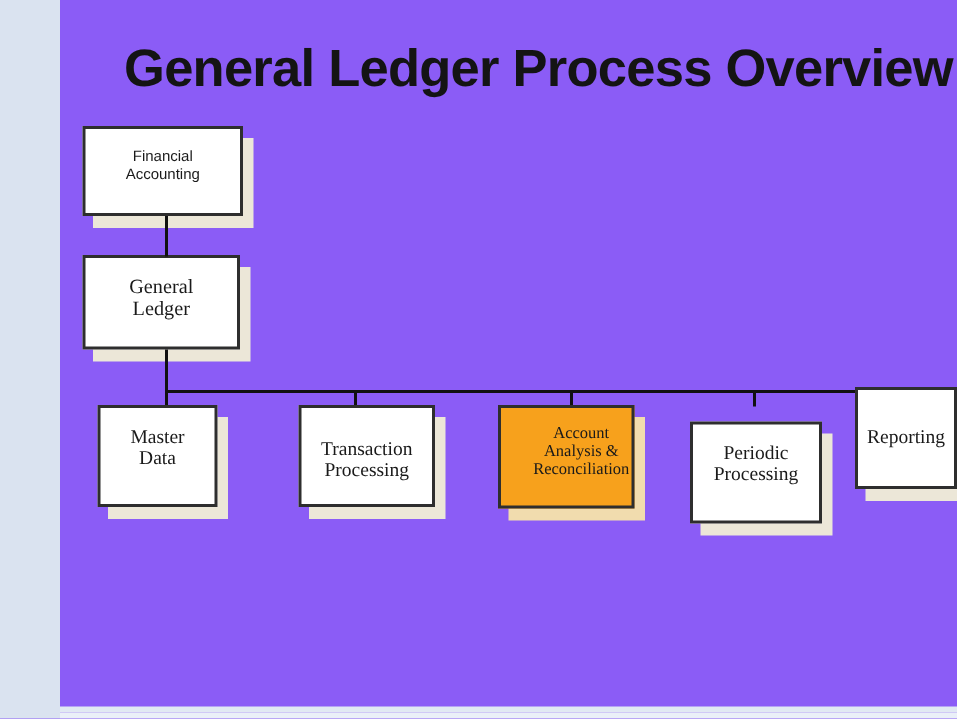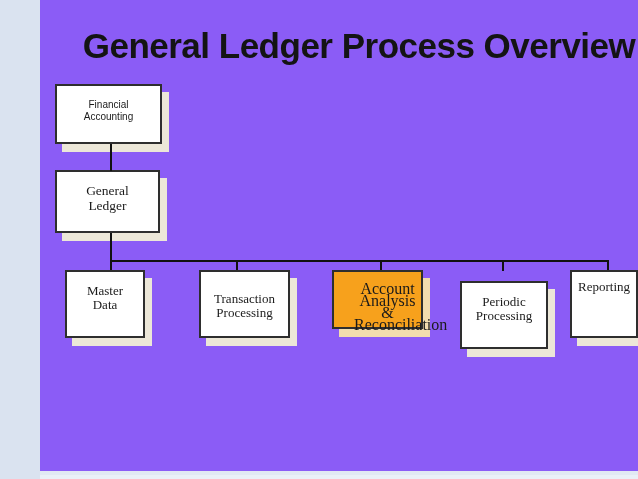--- a/index.html
+++ b/index.html
@@ -48,28 +48,28 @@
     padding-top: 13px;
   }
   .node-general-ledger {
     left: 15px; top: 170px; width: 105px; height: 63px;
     font-size: 13.5px; line-height: 15px;
     padding-top: 11px;
   }
   .node-master-data    { left: 25px;  top: 270px; width: 80px; height: 68px; padding-top: 12px; }
   .node-transaction    { left: 159px; top: 270px; width: 91px;  height: 68px; padding-top: 20px; }
   .node-account {
-    left: 292px; top: 270px; width: 91px; height: 59px;
+    left: 292px; top: 270px; width: 91px; height: 69px;
     padding-top: 11px;
     background: #f7a11c;
     box-shadow: 7px 8px 0 0 #f1dcae;
-    font-size: 16px; line-height: 12px; padding-left: 20px;
+    font-size: 11px; line-height: 12px; padding-left: 20px;
   }
   .node-periodic       { left: 420px; top: 281px; width: 88px;  height: 68px; padding-top: 12px; }
-  .node-reporting      { left: 530px; top: 270px; width: 68px;  height: 68px; padding-top: 8px; }
+  .node-reporting      { left: 530px; top: 258px; width: 68px;  height: 68px; padding-top: 24px; }
   .connector {
     position: absolute;
     background: #111111;
   }
   .conn-fa-gl       { left: 70px;  top: 144px; width: 2px;   height: 27px; }
   .conn-gl-down     { left: 70px;  top: 233px; width: 2px;   height: 38px; }
   .conn-horizontal  { left: 70px;  top: 260px; width: 499px; height: 2px;  }
   .conn-drop-trans  { left: 196px; top: 260px; width: 2px;   height: 11px; }
   .conn-drop-acct   { left: 340px; top: 260px; width: 2px;   height: 11px; }
   .conn-drop-period { left: 462px; top: 260px; width: 2px;   height: 11px; }

